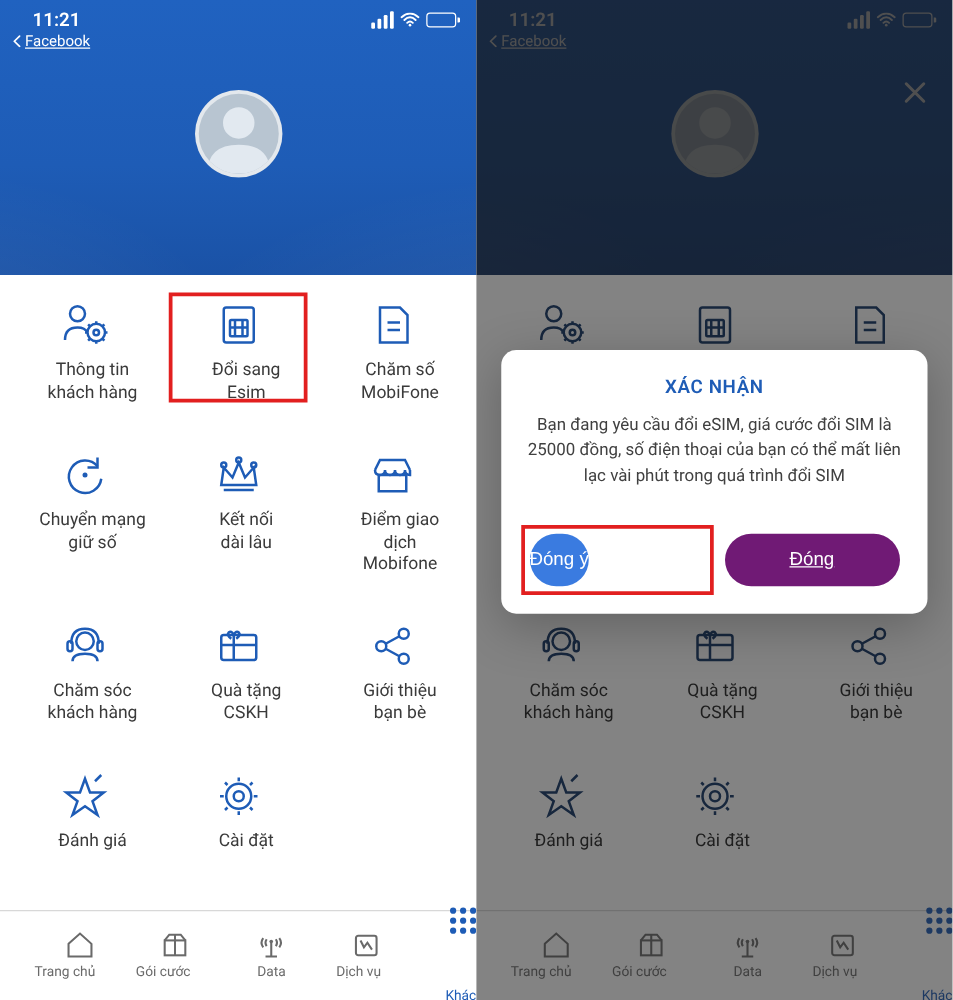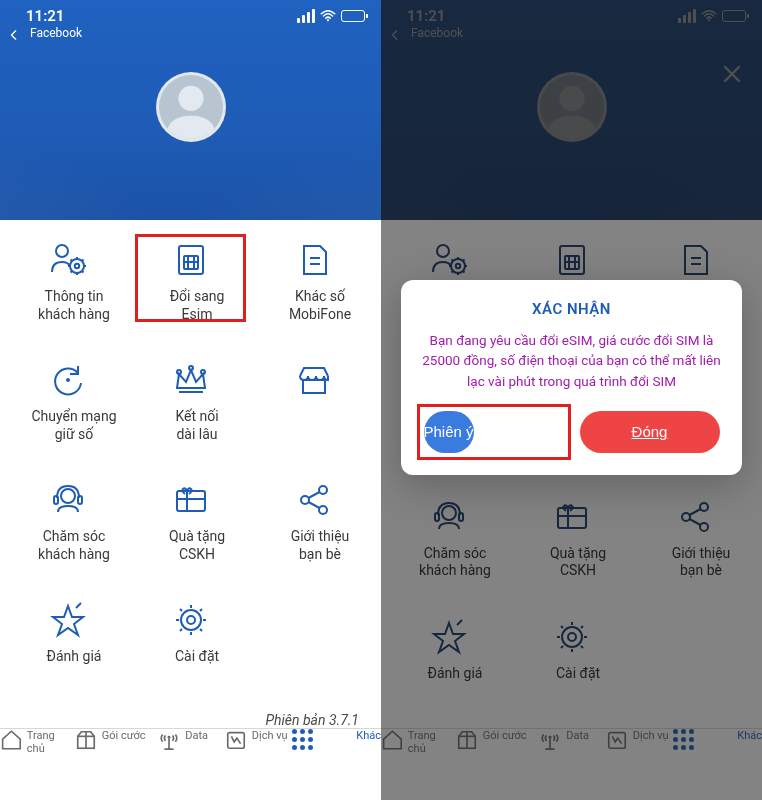--- a/index.html
+++ b/index.html
@@ -41,21 +41,21 @@
   .sig-bars span:nth-child(1){height:5px}
   .sig-bars span:nth-child(2){height:8px}
   .sig-bars span:nth-child(3){height:11px}
   .sig-bars span:nth-child(4){height:14px}
   .wifi {
     width:16px;height:12px;
   }
   .battery { width:24px; height:12px; border:1.5px solid #fff; border-radius:3px; position:relative;}
   .battery::after{content:"";position:absolute;right:-4px;top:3px;width:2px;height:4px;background:#fff;border-radius:0 1px 1px 0;}
   .battery-fill{width:70%;height:100%;background:#fff;border-radius:1px;}
-  .back-link{ padding: 2px 10px 0 10px; font-size:12px; display:flex; align-items:flex-end; gap:12px;}
+  .back-link{ padding: 2px 10px 0 10px; font-size:12px; display:flex; align-items:center; gap:2px;text-decoration:underline;}
   .back-link svg{width:8px;height:10px;}
   .topbar { display:flex; align-items:center; justify-content:space-between; padding: 20px 16px 0 16px;}
   .menu-btn { width:28px; display:flex; flex-direction:column; gap:5px;}
   .menu-btn span{height:2.5px;width:22px;background:#fff;border-radius:2px;}
   .lang-toggle{
     display:flex; align-items:center; background:rgba(255,255,255,.85);
     border-radius:14px; height:26px; overflow:hidden; font-size:11px; font-weight:500;
   }
   .lang-toggle .opt{ padding:0 8px; color:#888; height:100%; display:flex; align-items:center;}
   .lang-toggle .opt.active{ background:#f5a623; color:#fff; border-radius:12px; margin:2px;}
@@ -77,42 +77,42 @@
   .item .label{ font-size:14px; color:#3a3a3a; line-height:1.25; white-space:pre-line;margin-left:13px;}
   .highlight-box { position:relative; }
   .highlight-box::before{
     content:""; position:absolute; inset:-6px 6px 2px 6px; border:3px solid #e21f1f; pointer-events:none;
   }
   .version-row{ text-align:right; padding: 28px 22px 14px 0; font-size:14px; color:#4a4a4a; font-style:italic;}
   .bottom-nav{
     position:absolute; left:0; right:0; bottom:0; height:72px;
     display:flex; border-top:1px solid #d8d8d8; background:#fff;
   }
-  .nav-item{ flex:1; display:flex; flex-direction:row; align-items:flex-start; justify-content:center; gap:4px; font-size:11px; color:#6a6a6a;}
+  .nav-item{ flex:1; display:flex; flex-direction:column; align-items:flex-end; justify-content:center; gap:4px; font-size:11px; color:#6a6a6a;}
   .nav-item.active{ color:#1e5cb6;gap:43px;}
   .nav-item svg{stroke:currentColor; fill:none; stroke-width:1.8;}
   .dots9{display:grid;grid-template-columns:repeat(3,5px);grid-template-rows:repeat(3,5px);gap:3px;}
   .dots9 span{width:5px;height:5px;border-radius:50%;background:currentColor;}
 
   .overlay{
     position:absolute; inset:0; background:rgba(30,30,30,.55); z-index:5;
     display:flex; align-items:flex-start; justify-content:center;
   }
   .dim-content{ filter:brightness(.55);}
   .dialog{
     position:absolute; top:280px; left:20px; right:20px; background:#fff; border-radius:12px;
     z-index:10; padding:20px 18px 22px 18px; text-align:center;
     box-shadow:0 10px 40px rgba(0,0,0,.25);
   }
   .dialog-title{ color:#1e5cb6; font-weight:600; font-size:15px; letter-spacing:.5px; margin-bottom:12px;}
-  .dialog-msg{ font-size:13.5px; color:#a21caf; line-height:1.5; margin-bottom:20px;}
+  .dialog-msg{ font-size:13.5px; color:#404040; line-height:1.5; margin-bottom:36px;}
   .dialog-btns{ display:flex; gap:16px; justify-content:center;}
   .btn{ flex:1; max-width:140px; height:42px; border:none; border-radius:21px; font-size:15px; color:#fff; display:flex; align-items:center; justify-content:center; cursor:pointer;}
   .btn-agree{ background:#3a7be0;}
-  .btn-close{ background:#ef4444;text-decoration:underline;}
+  .btn-close{ background:#701a75;text-decoration:underline;}
   .highlight-btn{ position:relative;}
   .highlight-btn::after{ content:""; position:absolute; inset:-7px -7px -7px -7px; border:3px solid #e21f1f; pointer-events:none;}
   .phone.right .bottom-nav{ background:#fff;}
 </style>
 </head>
 <body>
 
 <div class="phone">
   <div class="header">
     <div class="status-bar">
@@ -170,21 +170,21 @@
       <div class="label">Đổi sang
 Esim</div>
     </div>
     <div class="item">
       <div class="ic">
           <svg width="40" height="36" viewBox="0 0 40 36">
             <path d="M10 4 H26 L32 10 V32 H10 Z"></path>
             <path d="M16 16 H26 M16 22 H26"></path>
           </svg>
         </div>
-      <div class="label">Khác số
+      <div class="label">Chăm số
 MobiFone</div>
     </div>
     <div class="item">
       <div class="ic">
           <svg width="40" height="36" viewBox="0 0 40 36">
             <path d="M30 11 A13 13 0 1 0 33 21"></path>
             <path d="M30 4 L30 12 L22 12" fill="none"></path>
             <circle cx="20" cy="18" r="2" fill="#1e5cb6" stroke="none"></circle>
           </svg>
         </div>
@@ -205,20 +205,23 @@
 dài lâu</div>
     </div>
     <div class="item">
       <div class="ic">
           <svg width="40" height="36" viewBox="0 0 40 36">
             <path d="M6 14 L10 6 H30 L34 14"></path>
             <path d="M6 14 Q6 18 10 18 Q14 18 14 14 Q14 18 18 18 Q22 18 22 14 Q22 18 26 18 Q30 18 30 14 Q30 18 34 18 Q34 14 34 14"></path>
             <rect x="9" y="18" width="22" height="13"></rect>
           </svg>
         </div>
+      <div class="label">Điểm giao
+dịch
+Mobifone</div>
     </div>
     <div class="item">
       <div class="ic">
           <svg width="40" height="36" viewBox="0 0 40 36">
             <circle cx="20" cy="14" r="7"></circle>
             <path d="M9 16 Q9 4 20 4 Q31 4 31 16"></path>
             <rect x="6" y="14" width="4" height="8" rx="2"></rect>
             <rect x="30" y="14" width="4" height="8" rx="2"></rect>
             <path d="M10 30 Q10 24 20 24 Q30 24 30 30"></path>
           </svg>
@@ -490,21 +493,21 @@
     <div class="version-row">Phiên bản 3.7.1</div>
   </div>
 
   <div class="overlay"></div>
 
   <div class="dialog">
     <div class="dialog-title">XÁC NHẬN</div>
     <div class="dialog-msg">Bạn đang yêu cầu đổi eSIM, giá cước đổi SIM là 25000 đồng, số điện thoại của bạn có thể mất liên lạc vài phút trong quá trình đổi SIM</div>
     <div class="dialog-btns">
       <div class="highlight-btn" style="flex:1;max-width:140px;">
-        <button class="btn btn-agree">Phiên ý</button>
+        <button class="btn btn-agree">Đóng ý</button>
       </div>
       <button class="btn btn-close">Đóng</button>
     </div>
   </div>
 
   <div class="bottom-nav">
     <div class="nav-item">
       <svg width="24" height="22" viewBox="0 0 26 24">
           <path d="M3 11 L13 2 L23 11 V22 H3 Z"></path>
         </svg>

